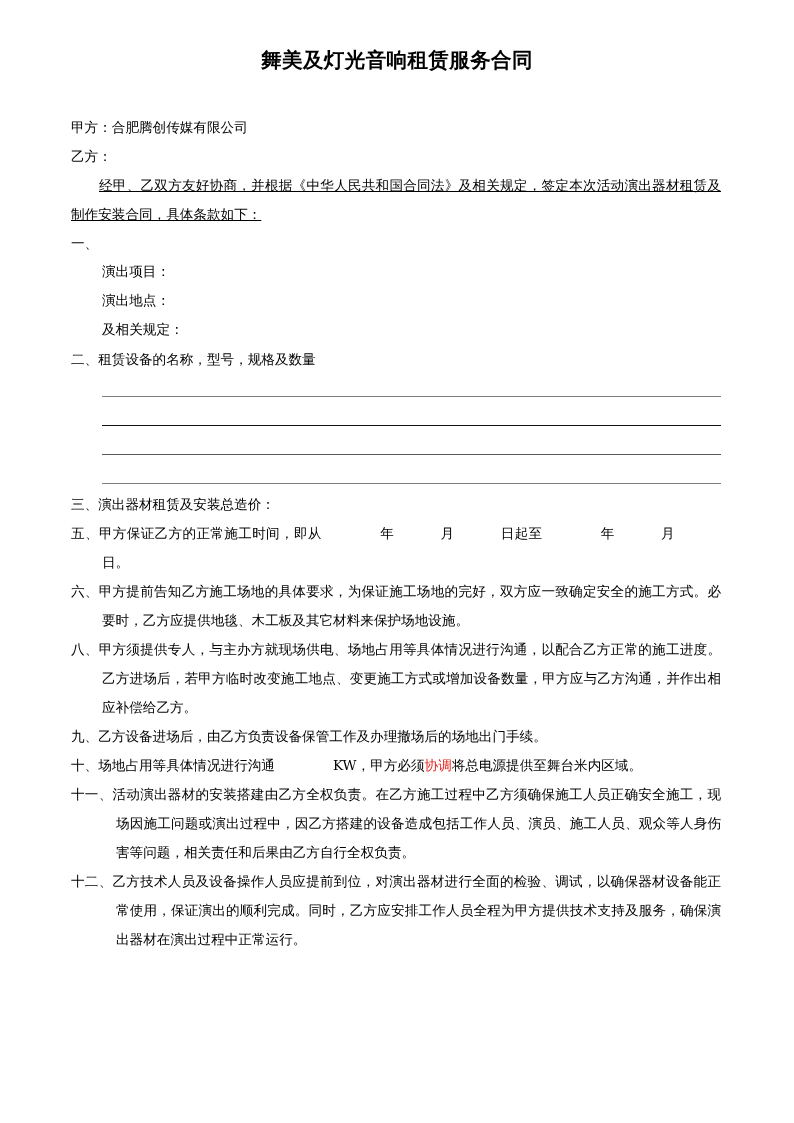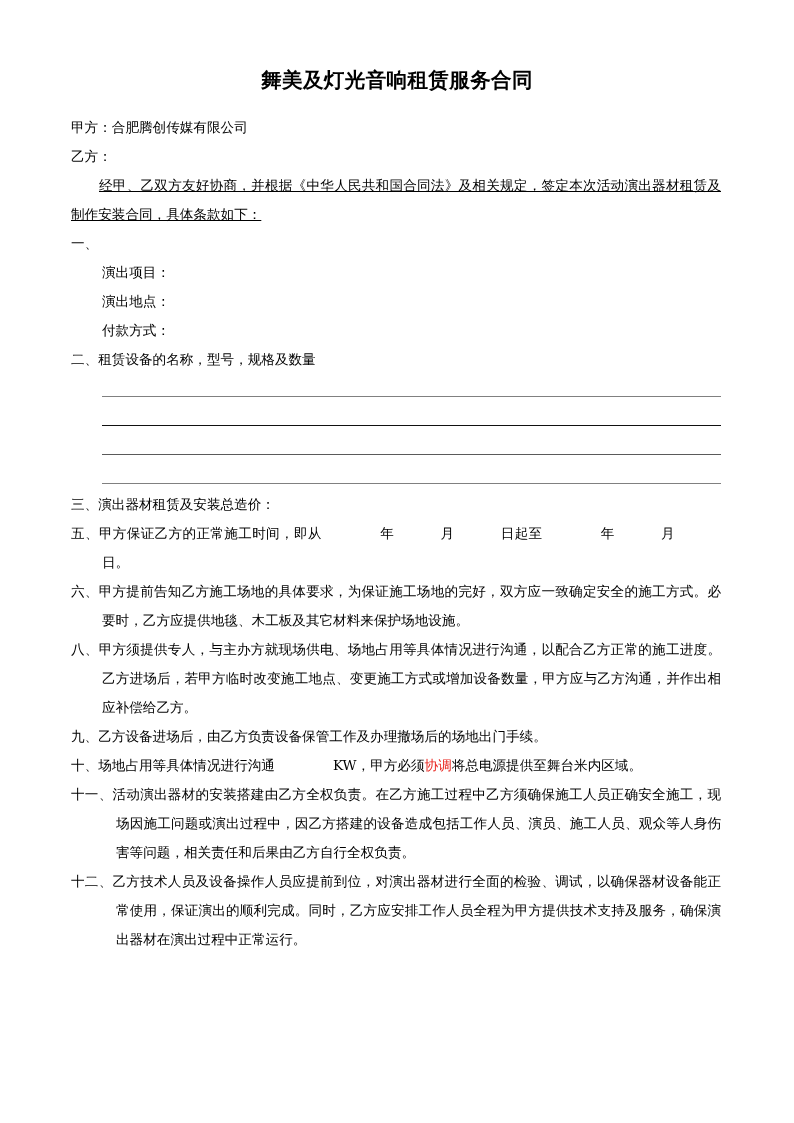--- a/index.html
+++ b/index.html
@@ -23,21 +23,21 @@
     padding: 0;
     overflow: hidden;
   }
 
   
   .doc-title {
     margin: 0;
     padding: 0;
     position: absolute;
     left: 0;
-    top: 68px;
+    top: 48px;
     width: 794px;
     text-align: center;
     font-size: 20.5px;
     font-weight: bold;
     letter-spacing: 0.4px;
     line-height: 1.2;
     font-family: "DejaVu Serif", "Liberation Serif", serif;
   }
 
   
@@ -87,20 +87,21 @@
 
   
   .section-head {
     line-height: 29px;
   }
 
   
   .sub-item {
     padding-left: 31px;
     line-height: 29px;
+    font-family: Liberation Mono, monospace;
   }
 
   
   .rules {
     position: relative;
     margin: 0;
     padding: 0;
   }
   .rule {
     height: 29px;
@@ -145,21 +146,21 @@
     <div class="party-row line">乙方：</div>
 
     <div class="para-indent line">经甲、乙双方友好协商，并根据《中华人民共和国合同法》及相关规定，签定本次活动演出器材租赁及制作安装合同，具体条款如下：</div>
 
     <div class="section-head line">一、</div>
 
     <div class="sub-item line">演出项目：</div>
 
     <div class="sub-item line">演出地点：</div>
 
-    <div class="sub-item line">付款方式：</div>
+    <div class="sub-item line">及相关规定：</div>
 
     <div class="section-head line">二、租赁设备的名称，型号，规格及数量</div>
 
     <div class="rules">
       <div class="rule"></div>
       <div class="rule dark"></div>
       <div class="rule mid"></div>
       <div class="rule"></div>
     </div>
 

